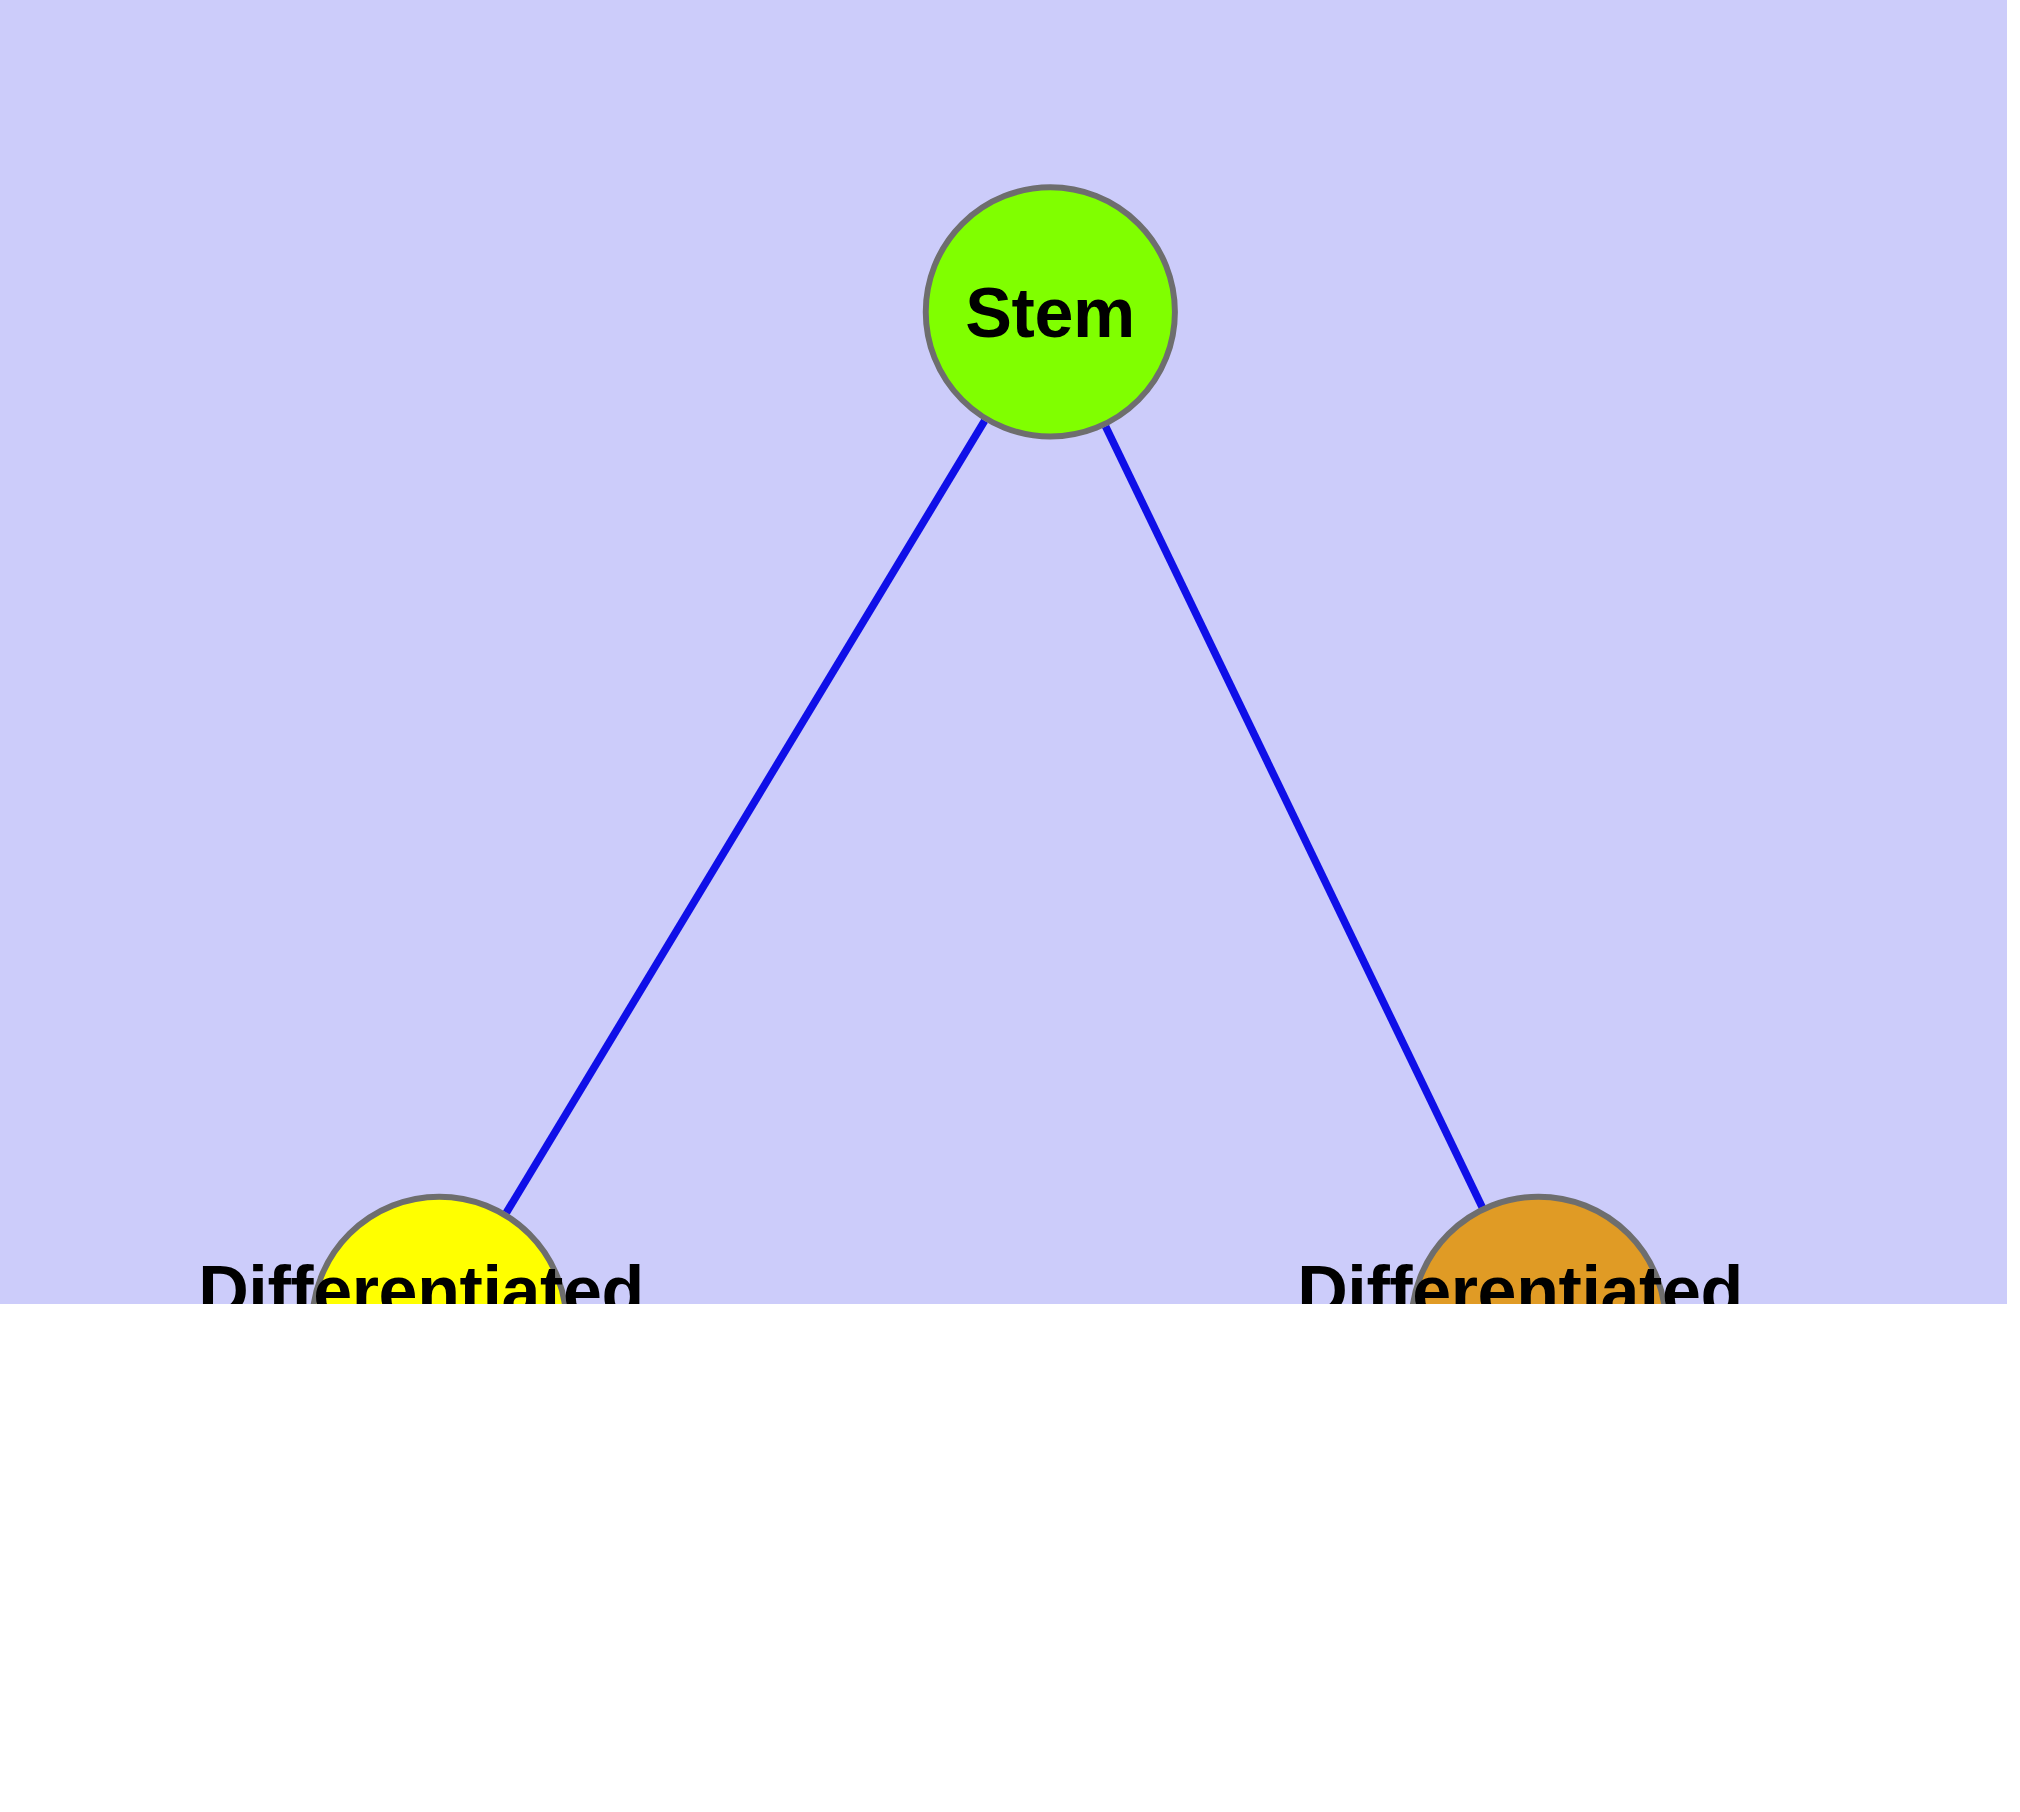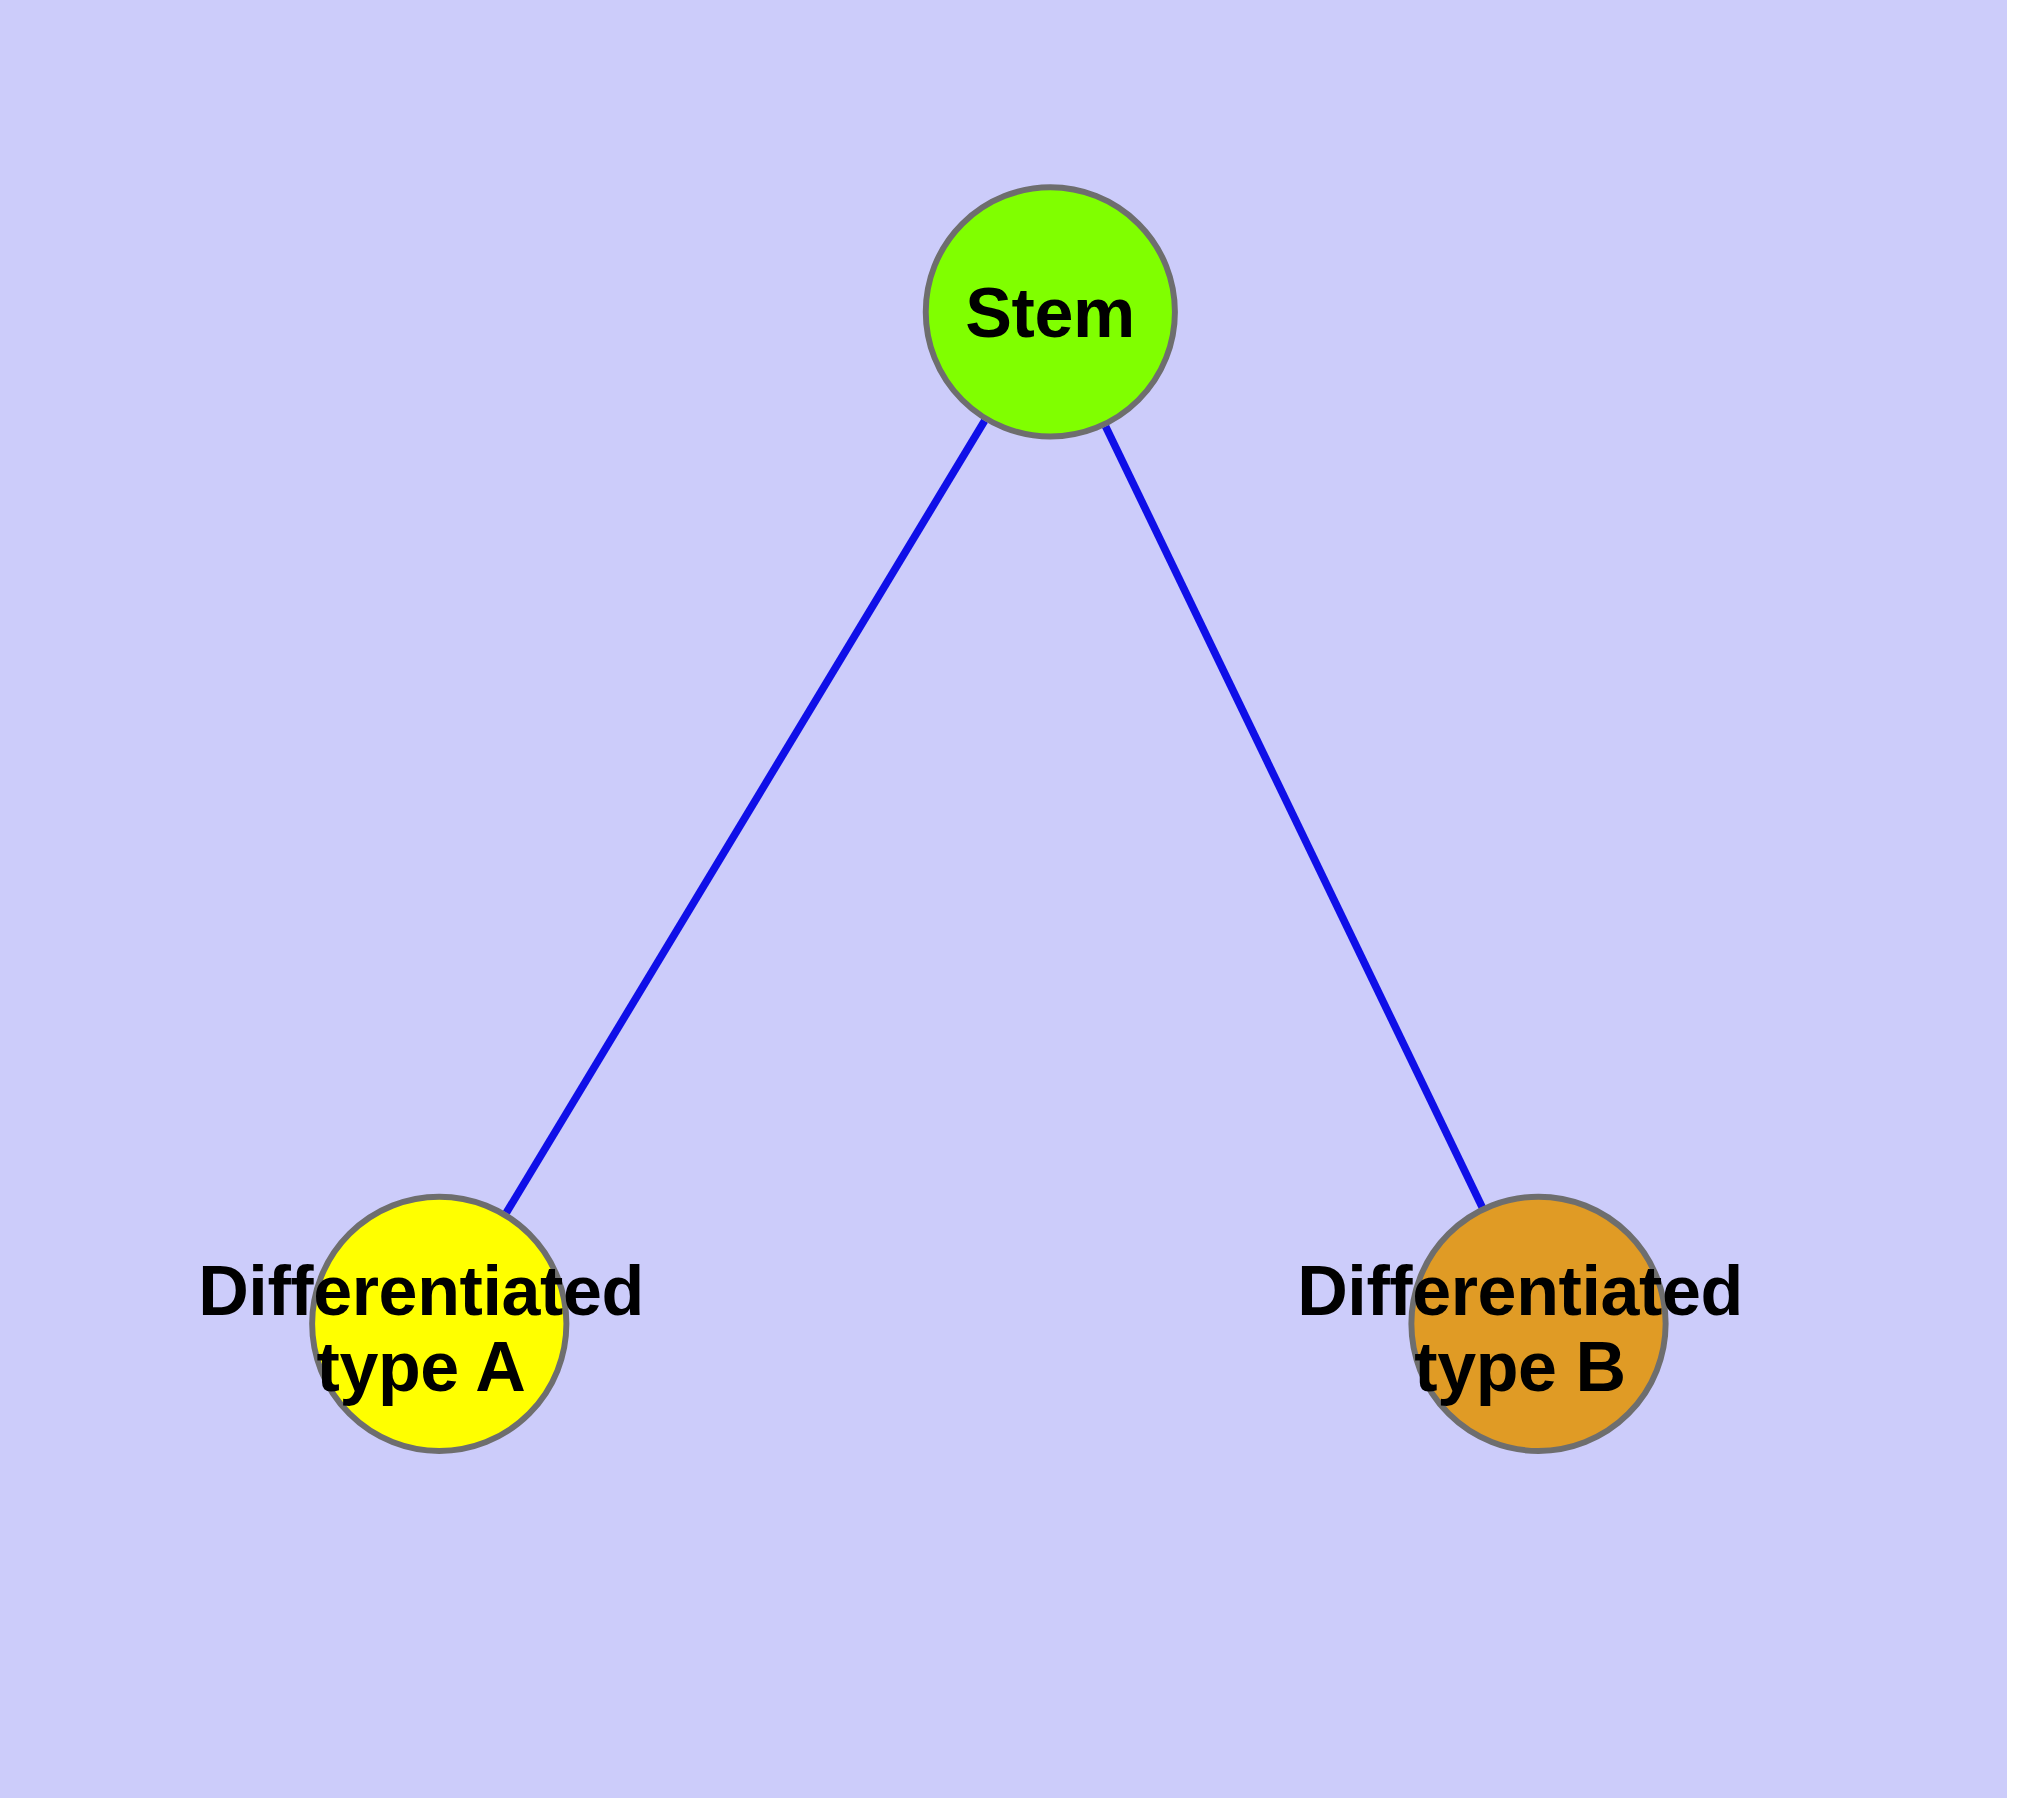--- a/index.html
+++ b/index.html
@@ -4,21 +4,21 @@
 <title>Cell Differentiation Graph</title>
 <style>
   html, body {
     margin: 0;
     padding: 0;
     background: #ffffff;
   }
   #canvas {
     position: relative;
     width: 2021px;
-    height: 1812px;
+    height: 1304px;
     background: #ffffff;
     overflow: hidden;
     font-family: "Liberation Sans", "DejaVu Sans", sans-serif;
   }
   #plot-area {
     position: absolute;
     left: 0;
     top: 0;
     width: 2007px;
     height: 1798px;

